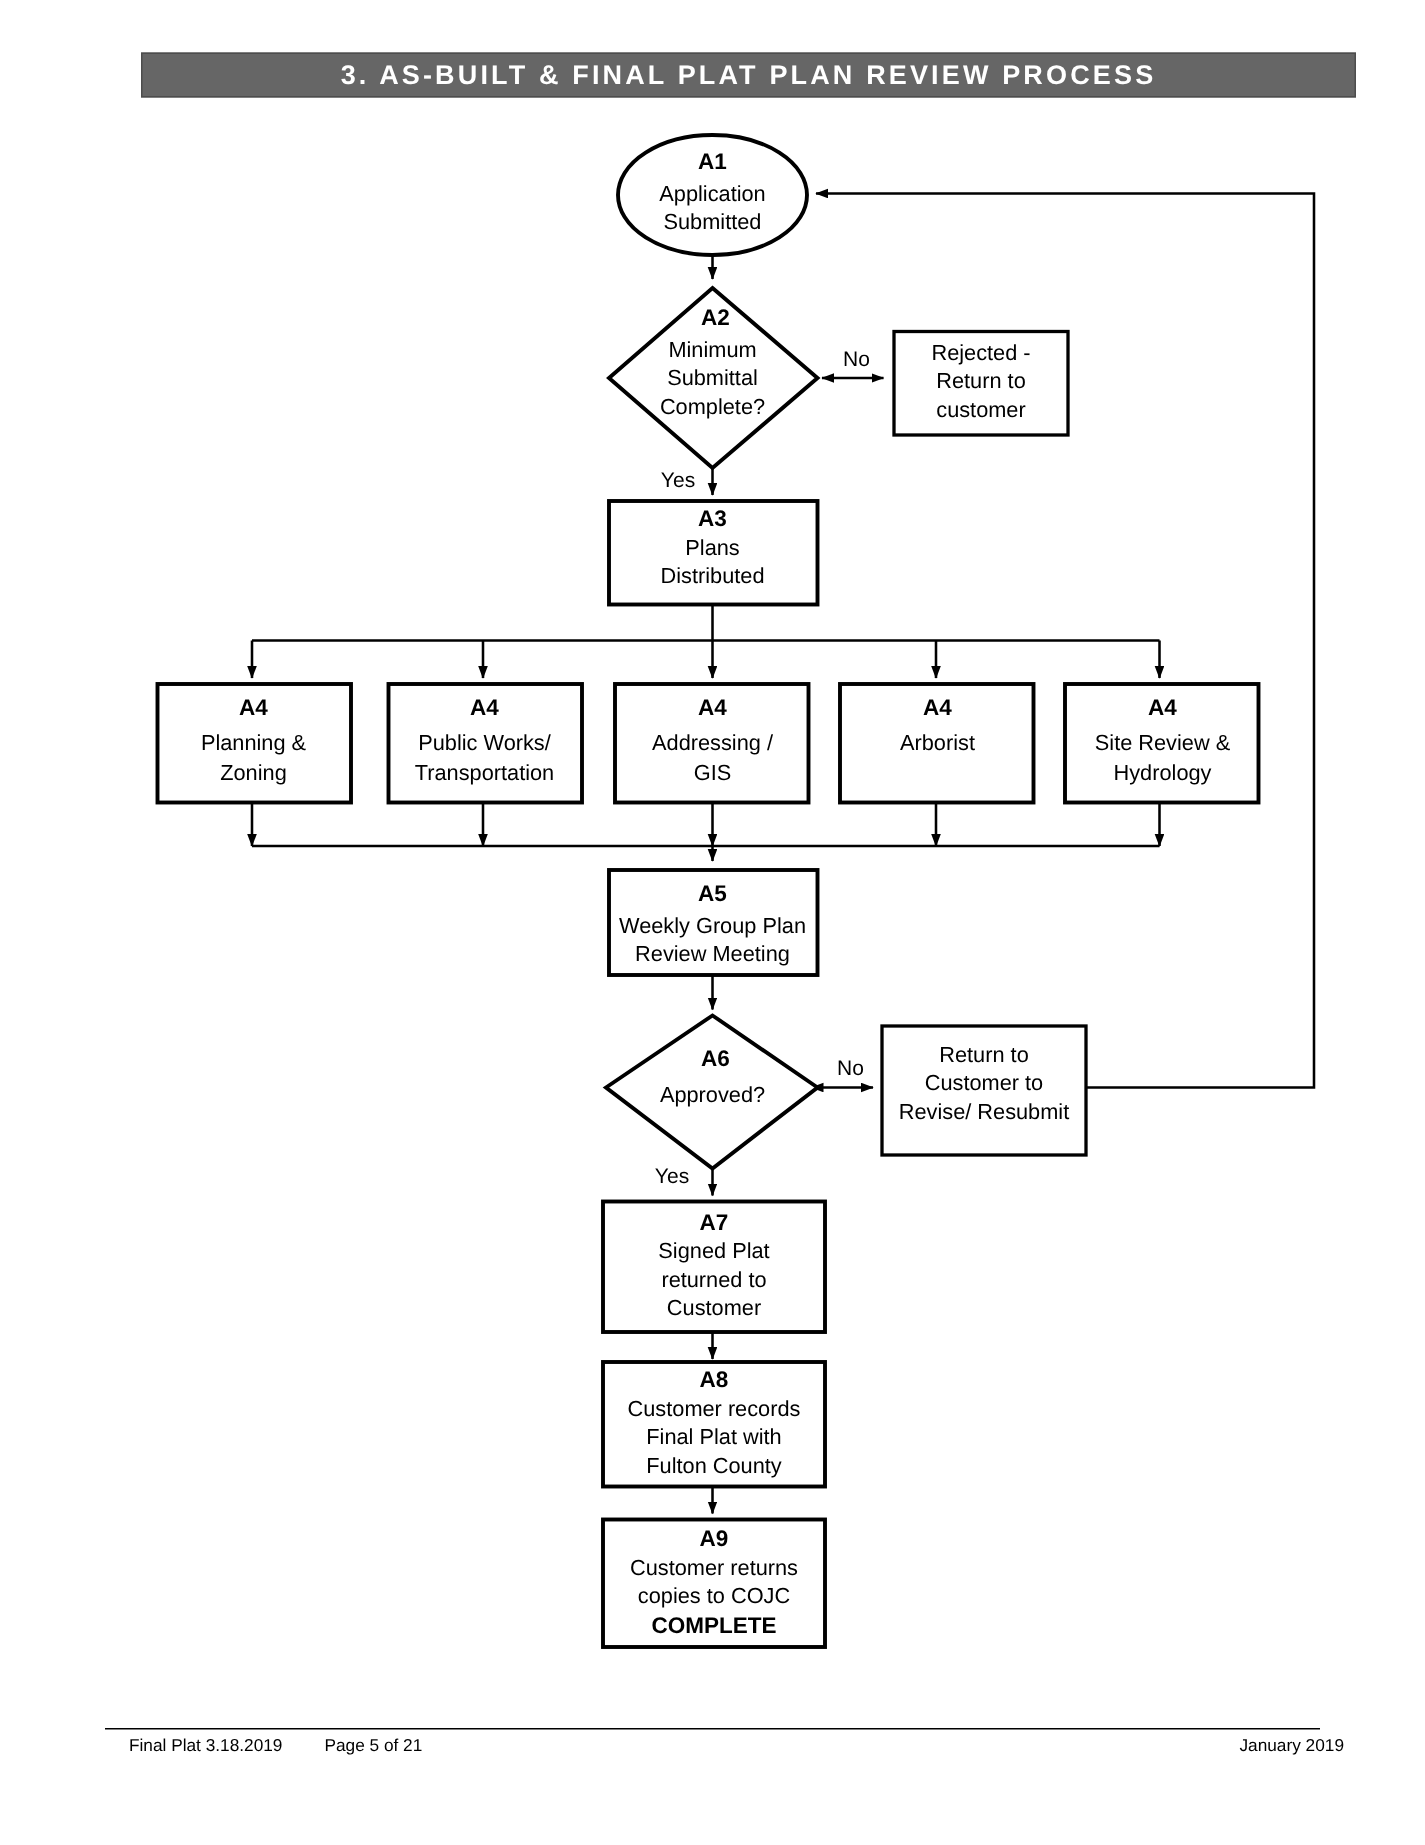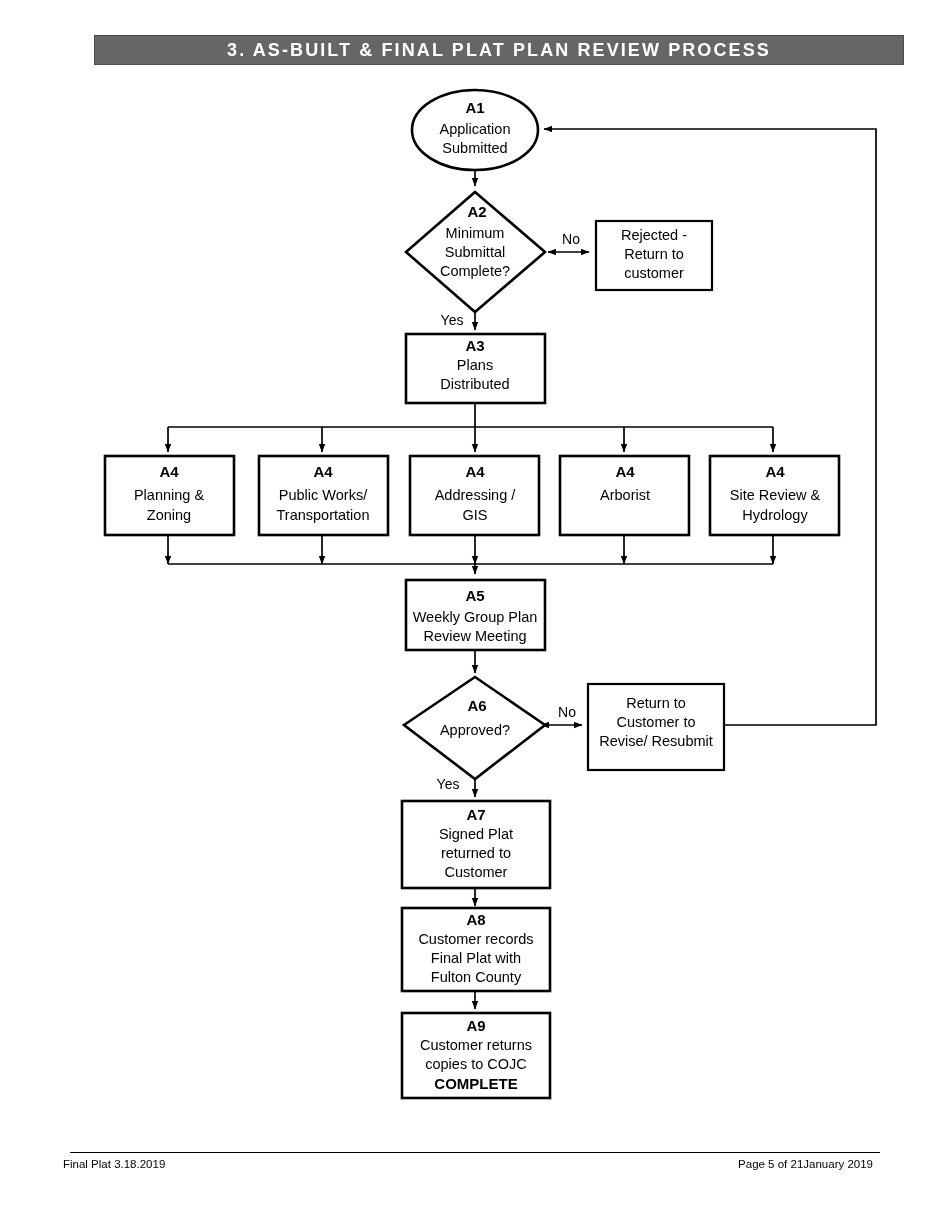--- a/index.html
+++ b/index.html
@@ -119,31 +119,31 @@
   #footer-rule {
     position: absolute;
     left: 70px;
     top: 1152px;
     width: 810px;
     height: 0;
     border-top: 1px solid #000000;
   }
   #footer {
     position: absolute;
-    left: 63px;
+    left: 86px;
     top: 1158px;
     width: 810px;
     display: flex;
     align-items: baseline;
     font-size: 11.5px;
     font-family: "Liberation Sans", sans-serif;
     color: #000000;
   }
   #footer-left { flex: 0 0 auto; }
-  #footer-center { flex: 1 1 auto; text-align: right; padding-left: 44px;}
+  #footer-center { flex: 1 1 auto; text-align: left; padding-left: 28px;}
   #footer-right { flex: 0 0 auto; text-align: right; }
 </style>
 </head>
 <body>
 
 <div id="page">
 
   <div id="header-bar">
     <div id="header-title">3. AS-BUILT &amp; FINAL PLAT PLAN REVIEW PROCESS</div>
   </div>

